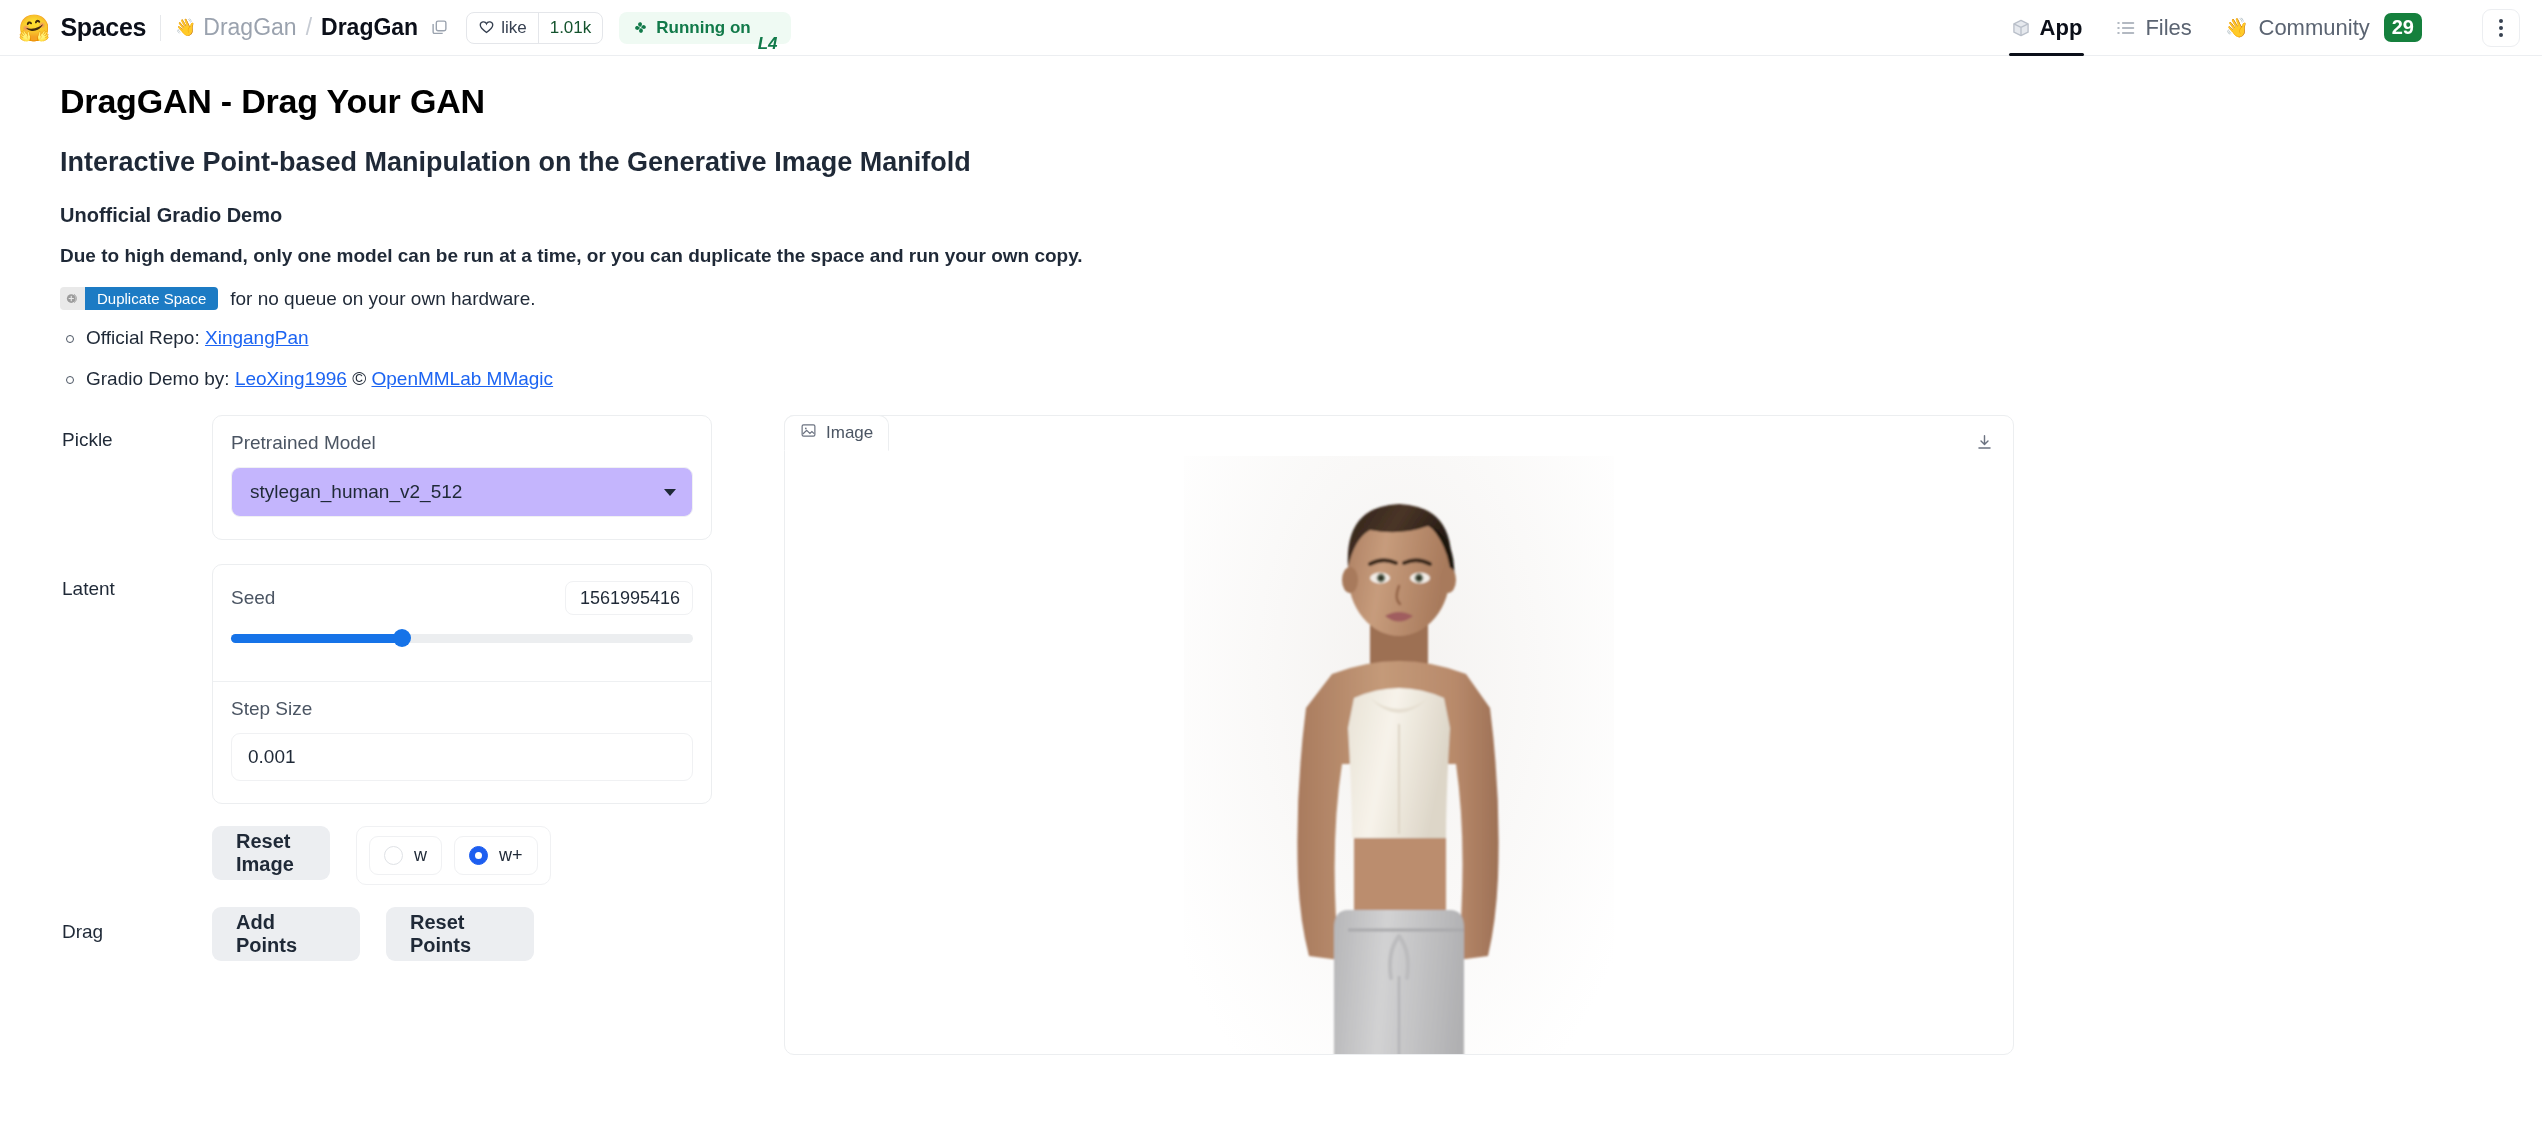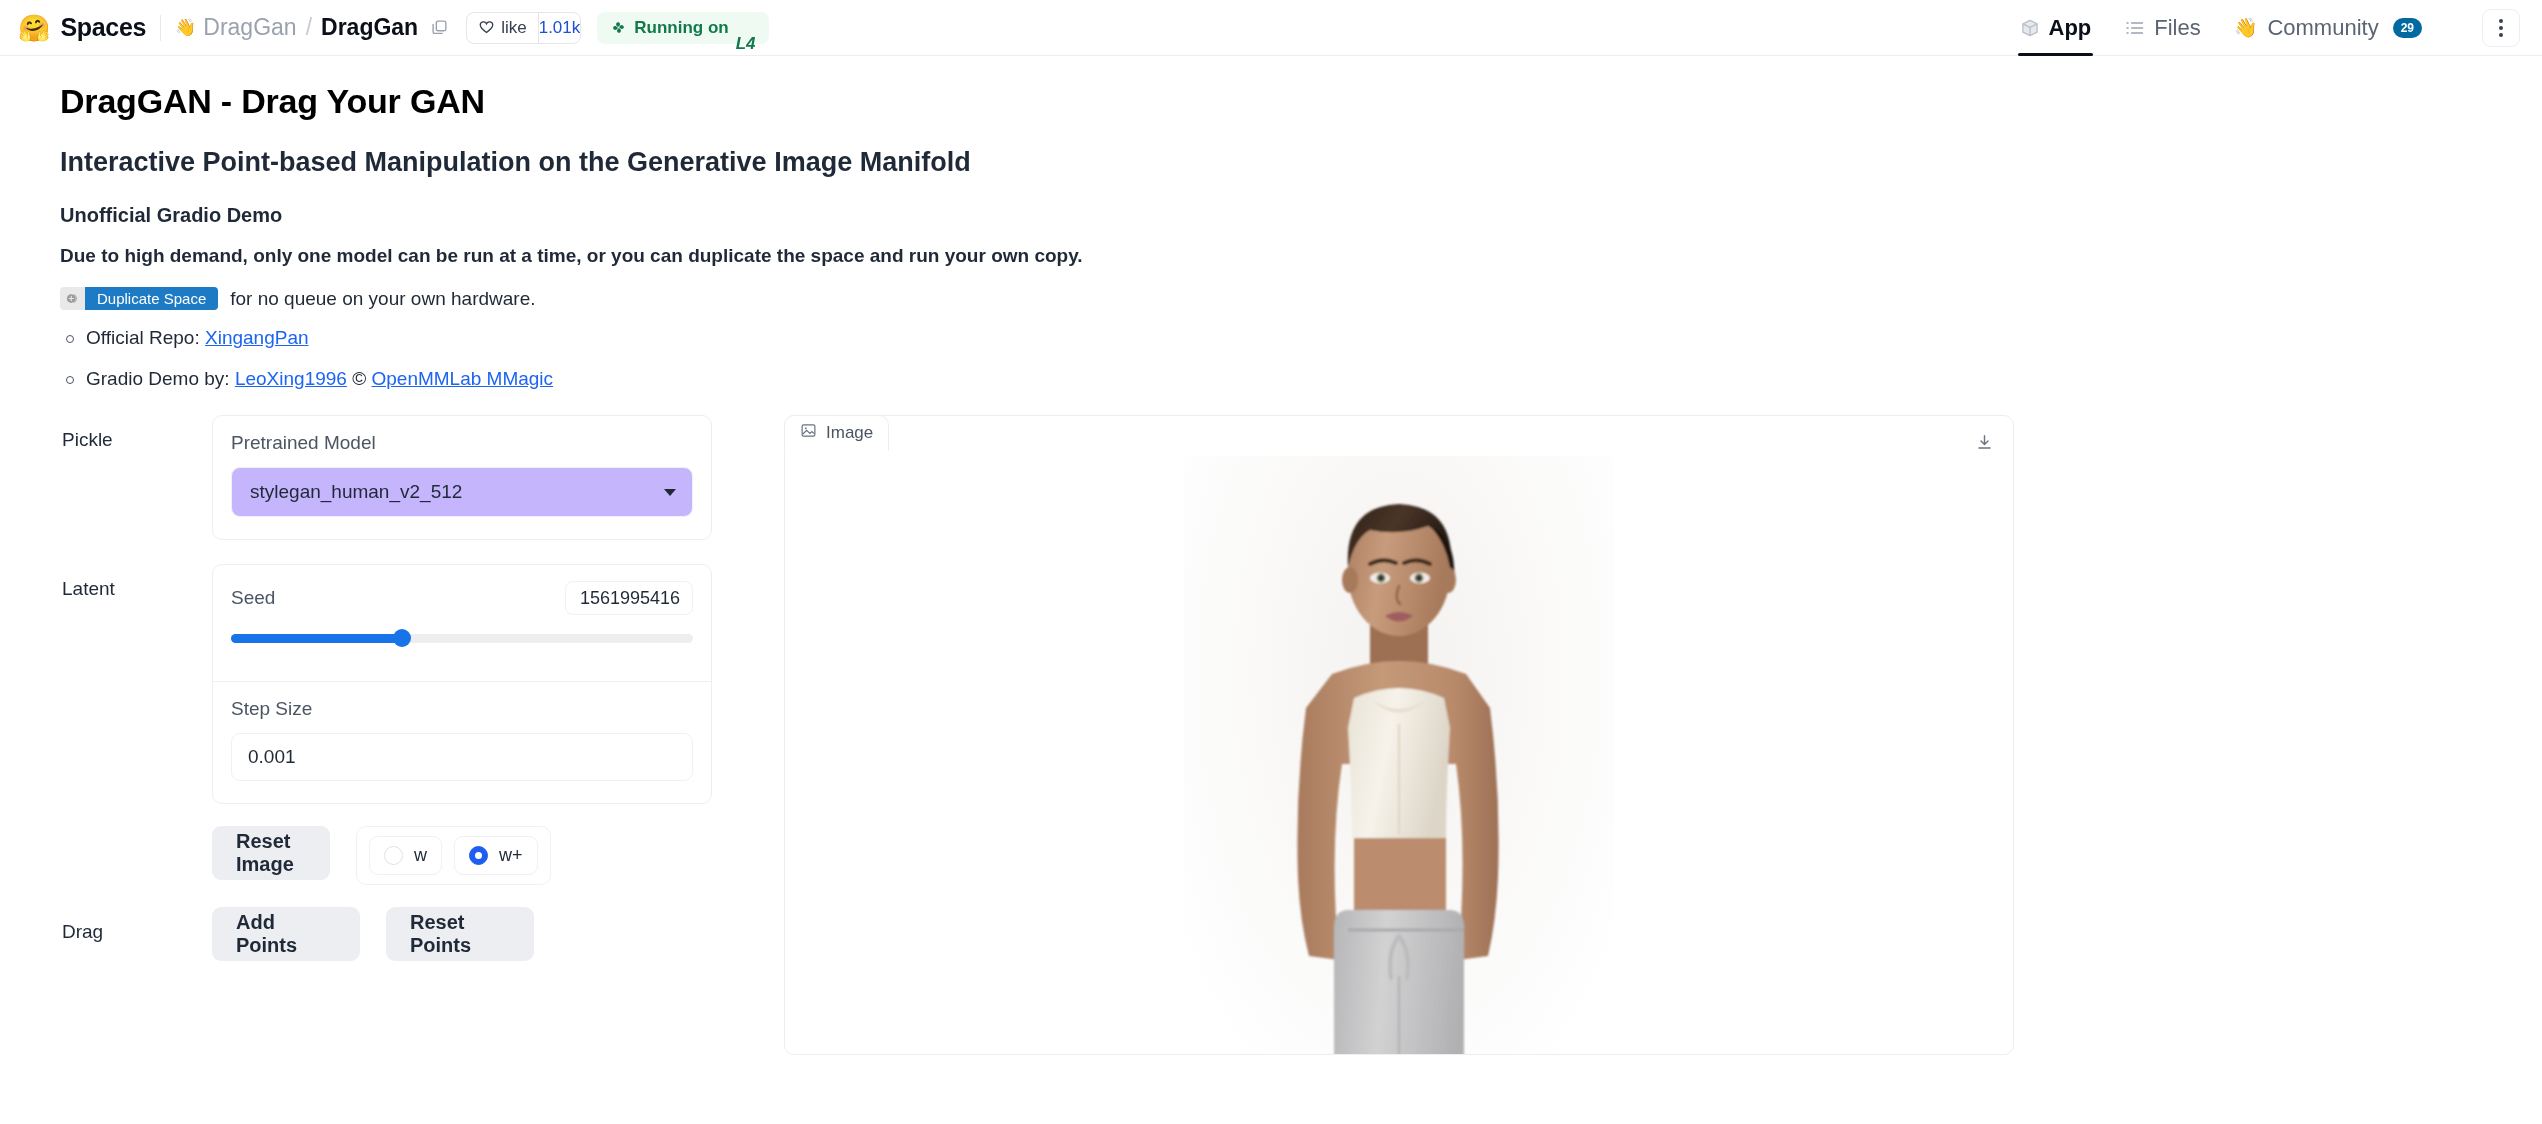--- a/index.html
+++ b/index.html
@@ -33,21 +33,21 @@
   .crumb-slash { color: #c6cbd3; font-weight: 400; padding: 0 2px;}
   .crumb-repo { color: #0b0f19; font-weight: 700; }
   .copy-ico { margin-left: 6px; display: inline-flex; color: #9aa2ae; }
 
   .like-group {
     margin-left: 18px; display: flex; align-items: stretch;
     border: 1px solid #e4e6ea; border-radius: 8px; height: 32px;
     overflow: hidden; background: #fff;
   }
   .like-btn { display: flex; align-items: center; gap: 6px; padding: 0 11px; font-size: 17px; color: #374151; }
-  .like-count { display: flex; align-items: center; padding: 0 0; font-size: 17px; color: #1d4ed8; border-left: 1px solid #e4e6ea; }
+  .like-count { display: flex; align-items: center; padding: 0 11px; font-size: 17px; color: #14532d; border-left: 1px solid #e4e6ea; }
 
   .run-badge {
     margin-left: 16px; display: flex; align-items: center; gap: 7px;
     background: #effaf3; color: #127a4a;
     border-radius: 8px; height: 32px; padding: 0 13px;
     font-size: 17px; font-weight: 600;
   }
   .run-badge b { font-weight: 800; font-style: italic; margin-top: 32px; }
 
   .spacer { flex: 1; }
@@ -57,22 +57,22 @@
     position: relative; display: flex; align-items: center; gap: 9px;
     height: 56px; font-size: 22px; color: #5b6472; font-weight: 500;
   }
   .navtab.active { color: #0b0f19; font-weight: 700; }
   .navtab.active::after {
     content: ""; position: absolute; left: -2px; right: -2px; bottom: 0;
     height: 3px; background: #0b0f19; border-radius: 2px;
   }
   .navtab .tico { font-size: 19px; line-height: 1; display: inline-flex; }
   .badge-count {
-    background: #0369a1; color: #fff; border-radius: 12px;
-    font-size: 12px; font-weight: 700; padding: 3px 8px; margin-left: 5px;
+    background: #15803d; color: #fff; border-radius: 7px;
+    font-size: 20px; font-weight: 700; padding: 3px 8px; margin-left: 5px;
   }
   .kebab {
     margin-left: 26px; width: 38px; height: 38px; border: 1px solid #eceef1;
     border-radius: 9px; display: flex; align-items: center; justify-content: center;
     background: #fff; color: #374151; flex-direction: column; gap: 3px;
   }
   .kebab i { width: 4px; height: 4px; border-radius: 50%; background: #374151; display: block; }
 
   
   .page { padding: 26px 0 0 60px; }

